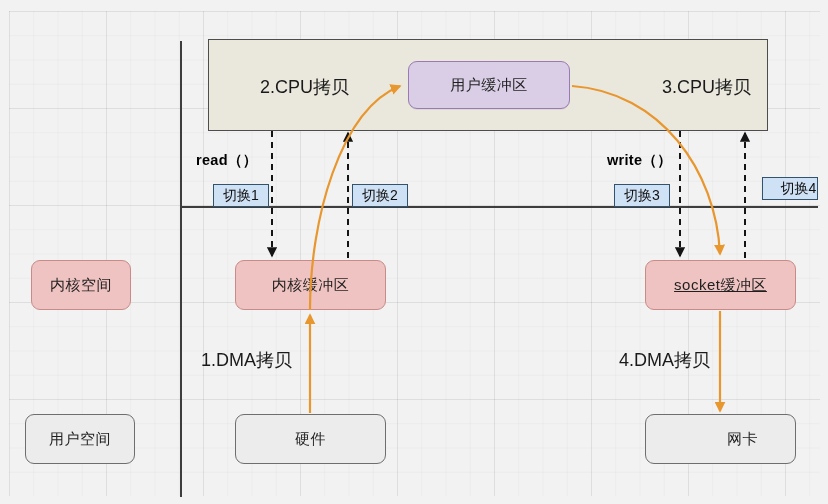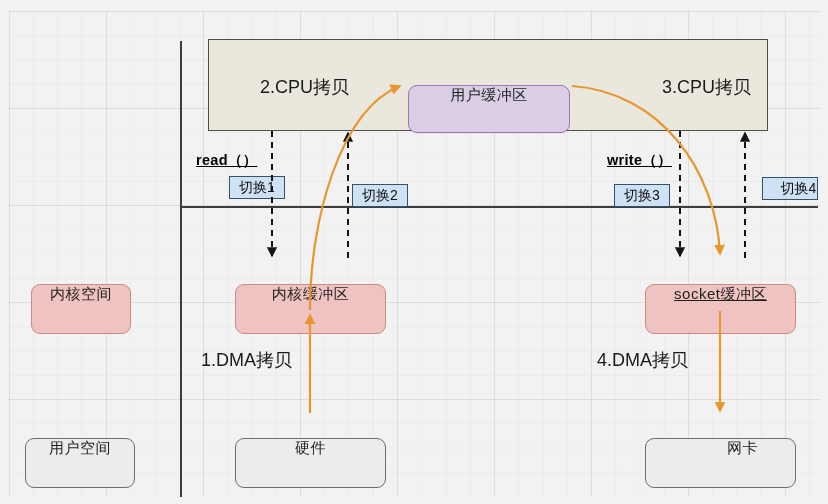--- a/index.html
+++ b/index.html
@@ -34,27 +34,26 @@
   }
   #mask-top    { left:0; top:0;   width:828px; height:11px; }
   #mask-left   { left:0; top:0;   width:9px;   height:504px; }
   #mask-bottom { left:0; top:496px; width:828px; height:8px; }
   #mask-right  { left:820px; top:0; width:8px;  height:504px; }
 
   .node {
     position: absolute;
     box-sizing: border-box;
     display: flex;
-    align-items: flex-start;
+    align-items: center;
     justify-content: center;
     font-size: 15px;
     color: #1f1f1f;
     letter-spacing: .5px;
     text-align: center;
-    margin-top: 24px;
   }
   .rounded { border-radius: 9px; }
 
   .lilac {
     background: #d9cee6;
     border: 1.6px solid #9b79b5;
     box-shadow: 0 1px 0 rgba(0,0,0,.06);
   }
   .pink {
     background: #efc3c1;
@@ -87,21 +86,20 @@
     color: #1a1a1a;
     white-space: nowrap;
   }
   .bold-label {
     position: absolute;
     font-size: 14.5px;
     font-weight: bold;
     color: #000;
     white-space: nowrap;
     letter-spacing: .3px;
-    text-decoration: underline;
   }
   svg.overlay {
     position: absolute;
     left: 0; top: 0;
     width: 828px; height: 504px;
     pointer-events: none;
   }
   .divider-v, .divider-h {
     position: absolute;
     background: #3d3d3d;
@@ -148,26 +146,26 @@
     <span>硬件</span>
   </div>
 
   <div class="node rounded grey" style="left:645px; top:414px; width:151px; height:50px;padding-left:44px;">
     <span>网卡</span>
   </div>
 
   <div class="plain-label" style="left:260px; top:75px;">2.CPU拷贝</div>
   <div class="plain-label" style="left:662px; top:75px;">3.CPU拷贝</div>
   <div class="plain-label" style="left:201px; top:348px;">1.DMA拷贝</div>
-  <div class="plain-label" style="left:597px; top:348px;">4.DMA拷贝</div>
+  <div class="plain-label" style="left:619px; top:348px;">4.DMA拷贝</div>
 
   <div class="bold-label" style="left:196px; top:151px;">read（）</div>
   <div class="bold-label" style="left:607px; top:151px;">write（）</div>
 
-  <div class="switch-box" style="left:213px; top:176px; width:56px; height:23px;margin-left:16px;">
+  <div class="switch-box" style="left:213px; top:184px; width:56px; height:23px;">
     <span>切换1</span>
   </div>
   <div class="switch-box" style="left:352px; top:184px; width:56px; height:23px;">
     <span>切换2</span>
   </div>
   <div class="switch-box" style="left:614px; top:184px; width:56px; height:23px;">
     <span>切换3</span>
   </div>
   <div class="switch-box" style="left:762px; top:177px; width:56px; height:23px;padding-left:17px;">
     <span>切换4</span>

